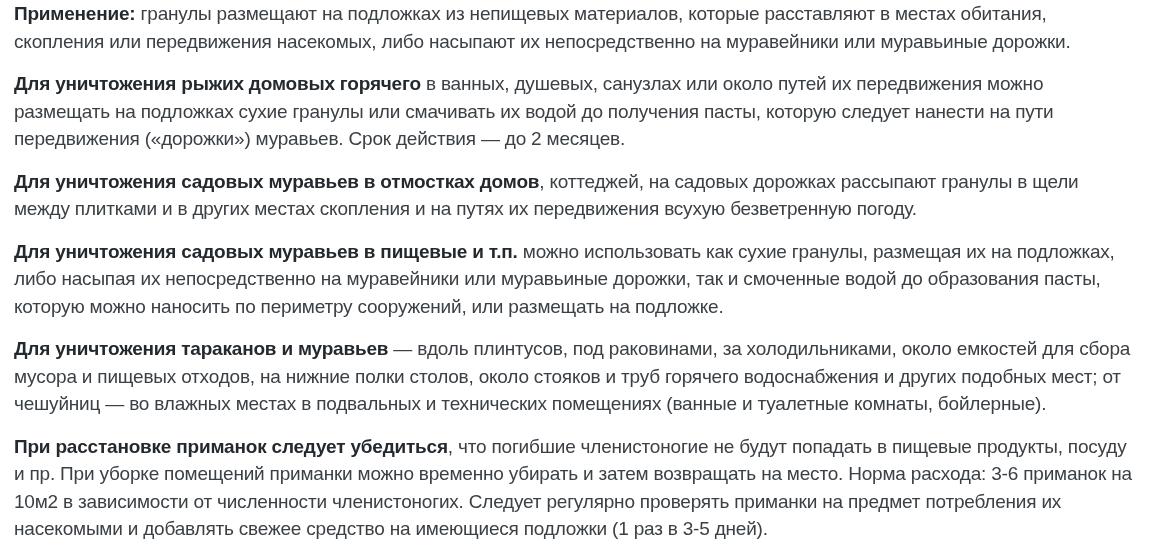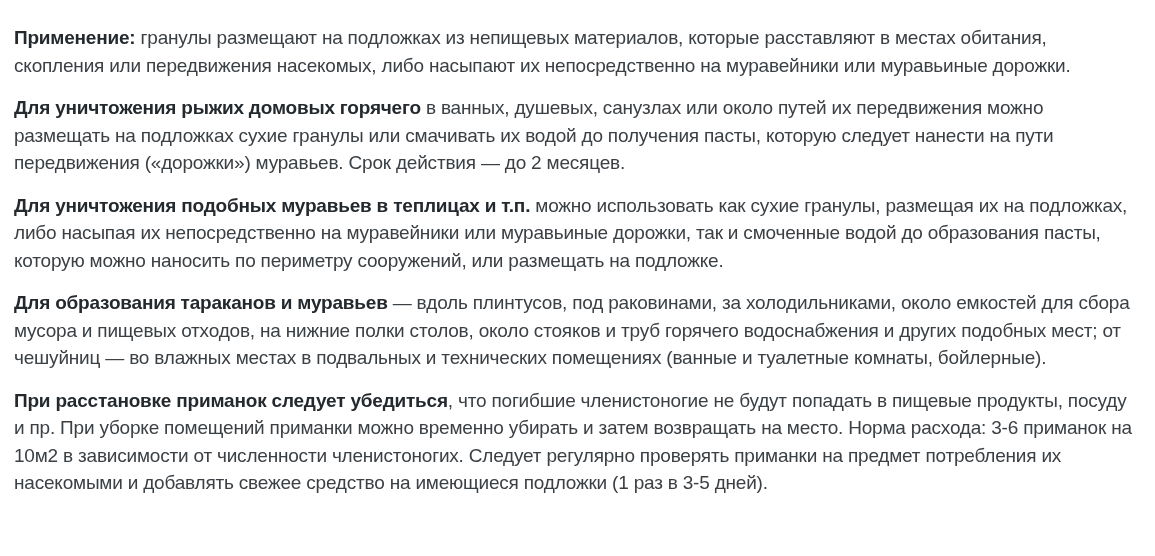--- a/index.html
+++ b/index.html
@@ -8,21 +8,21 @@
     background: #ffffff;
   }
   body {
     width: 1155px;
     height: 556px;
     overflow: hidden;
   }
   .content {
     box-sizing: border-box;
     width: 1155px;
-    padding: 24px 20px 0 14px;
+    padding: 0 20px 0 14px;
     font-family: "Liberation Sans", "DejaVu Sans", sans-serif;
     font-size: 19px;
     line-height: 27.5px;
     letter-spacing: -0.2px;
     color: #3b4045;
     text-align: left;
   }
   .para {
     margin: 0 0 15px 0;
   }
@@ -33,20 +33,21 @@
 </style>
 </head>
 <body>
 
 <div class="content">
 
   <p class="para"><strong>Применение:</strong><span> гранулы размещают на подложках из непищевых материалов, которые расставляют в местах обитания, скопления или передвижения насекомых, либо насыпают их непосредственно на муравейники или муравьиные дорожки.</span></p>
 
   <p class="para"><strong>Для уничтожения рыжих домовых горячего</strong><span> в ванных, душевых, санузлах или около путей их передвижения можно размещать на подложках сухие гранулы или смачивать их водой до получения пасты, которую следует нанести на пути передвижения («дорожки») муравьев. Срок действия — до 2 месяцев.</span></p>
 
+  <p class="para"><strong>Для уничтожения садовых муравьев в отмостках домов</strong><span>, коттеджей, на садовых дорожках рассыпают гранулы в щели между плитками и в других местах скопления и на путях их передвижения всухую безветренную погоду.</span></p>
 
-  <p class="para"><strong>Для уничтожения подобных муравьев в теплицах и т.п.</strong><span> можно использовать как сухие гранулы, размещая их на подложках, либо насыпая их непосредственно на муравейники или муравьиные дорожки, так и смоченные водой до образования пасты, которую можно наносить по периметру сооружений, или размещать на подложке.</span></p>
+  <p class="para"><strong>Для уничтожения садовых муравьев в пищевые и т.п.</strong><span> можно использовать как сухие гранулы, размещая их на подложках, либо насыпая их непосредственно на муравейники или муравьиные дорожки, так и смоченные водой до образования пасты, которую можно наносить по периметру сооружений, или размещать на подложке.</span></p>
 
-  <p class="para"><strong>Для образования тараканов и муравьев</strong><span> — вдоль плинтусов, под раковинами, за холодильниками, около емкостей для сбора мусора и пищевых отходов, на нижние полки столов, около стояков и труб горячего водоснабжения и других подобных мест; от чешуйниц — во влажных местах в подвальных и технических помещениях (ванные и туалетные комнаты, бойлерные).</span></p>
+  <p class="para"><strong>Для уничтожения тараканов и муравьев</strong><span> — вдоль плинтусов, под раковинами, за холодильниками, около емкостей для сбора мусора и пищевых отходов, на нижние полки столов, около стояков и труб горячего водоснабжения и других подобных мест; от чешуйниц — во влажных местах в подвальных и технических помещениях (ванные и туалетные комнаты, бойлерные).</span></p>
 
   <p class="para"><strong>При расстановке приманок следует убедиться</strong><span>, что погибшие членистоногие не будут попадать в пищевые продукты, посуду и пр. При уборке помещений приманки можно временно убирать и затем возвращать на место. Норма расхода: 3-6 приманок на 10м2 в зависимости от численности членистоногих. Следует регулярно проверять приманки на предмет потребления их насекомыми и добавлять свежее средство на имеющиеся подложки (1 раз в 3-5 дней).</span></p>
 
 </div>
 
 </body></html>

